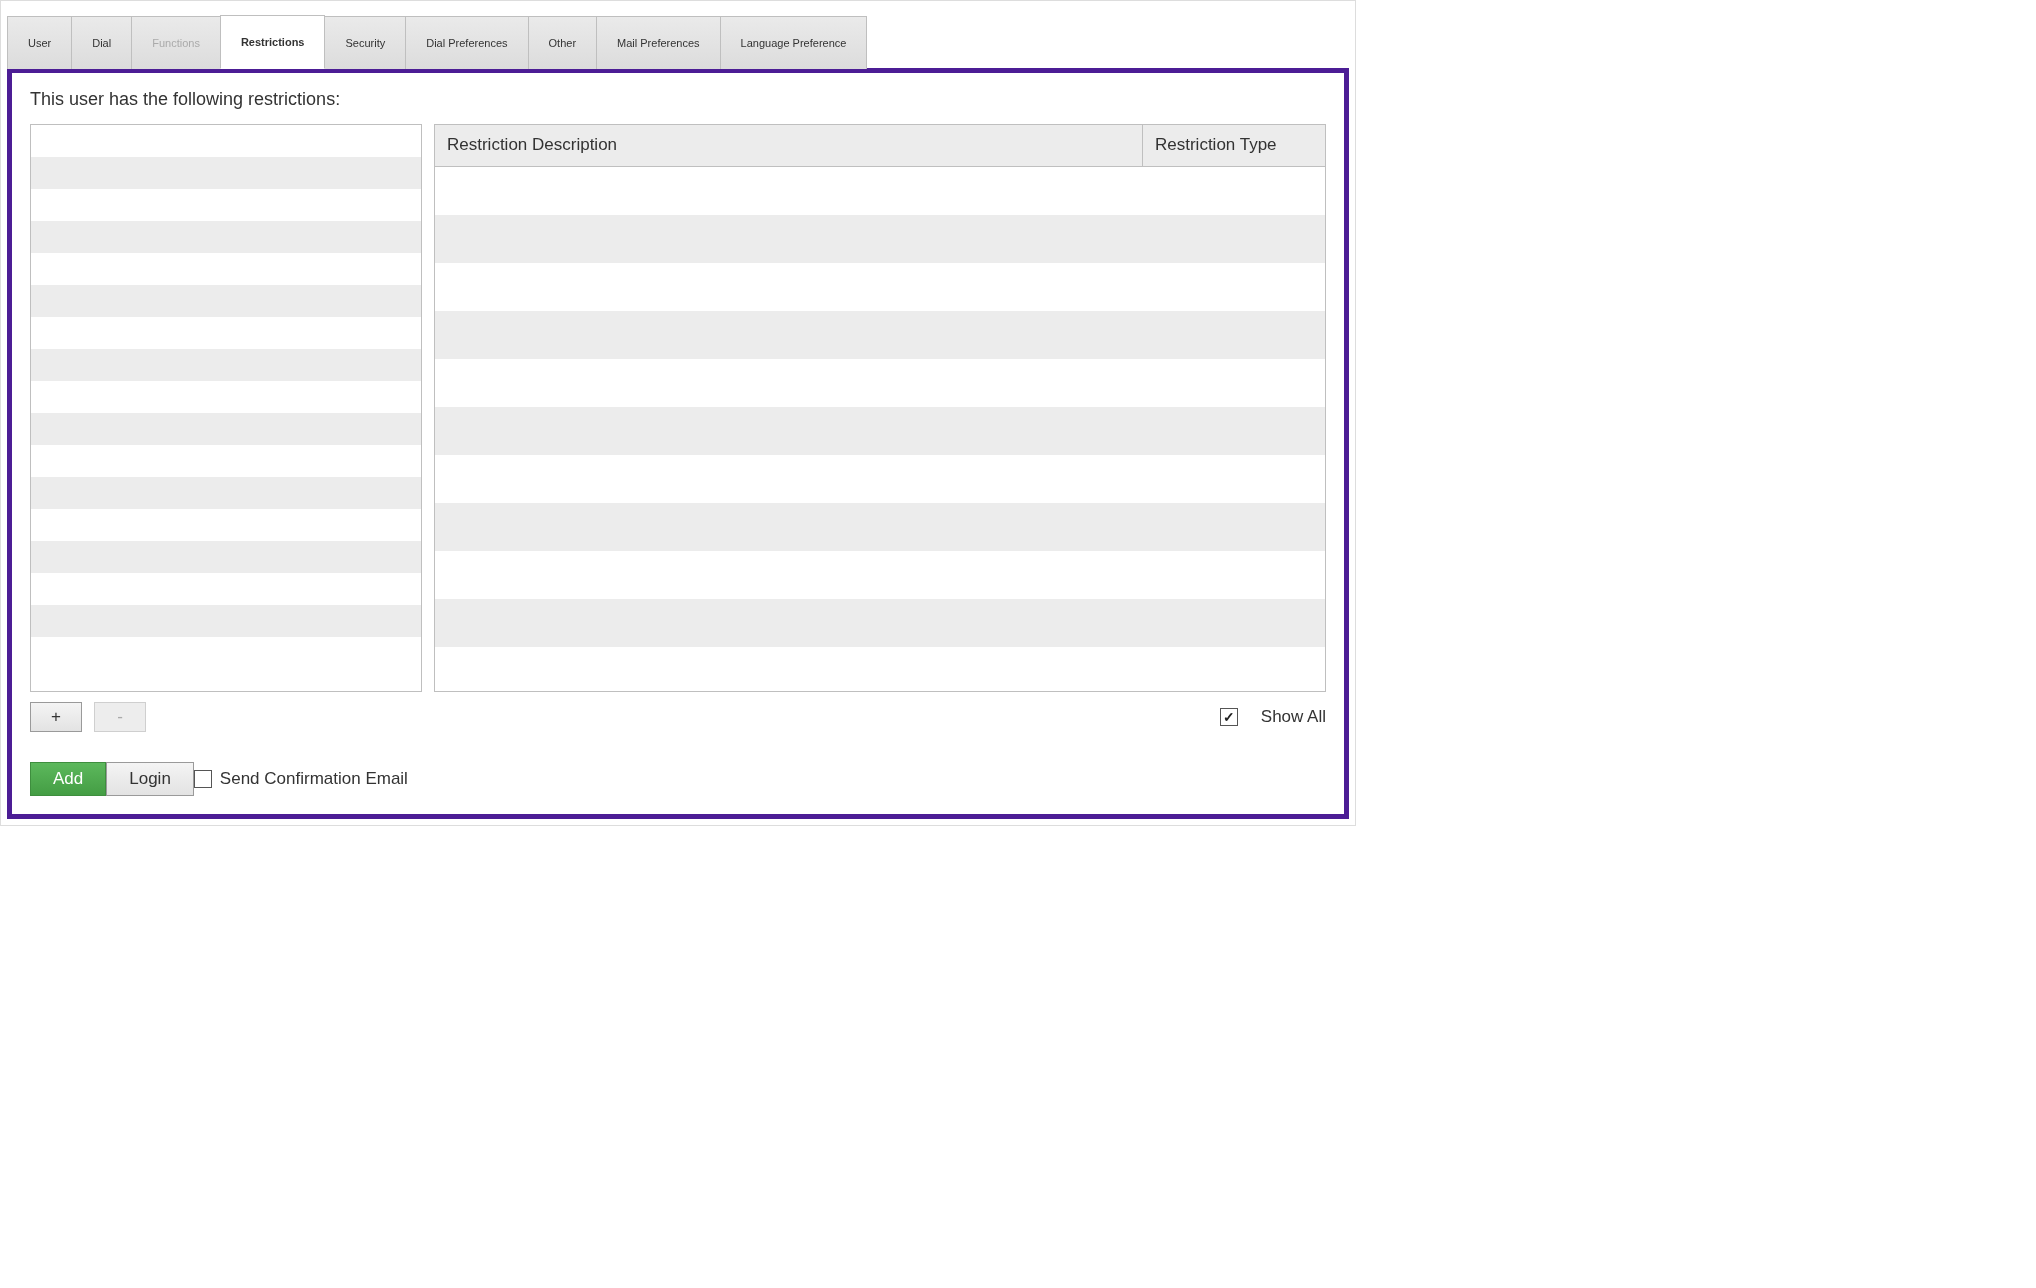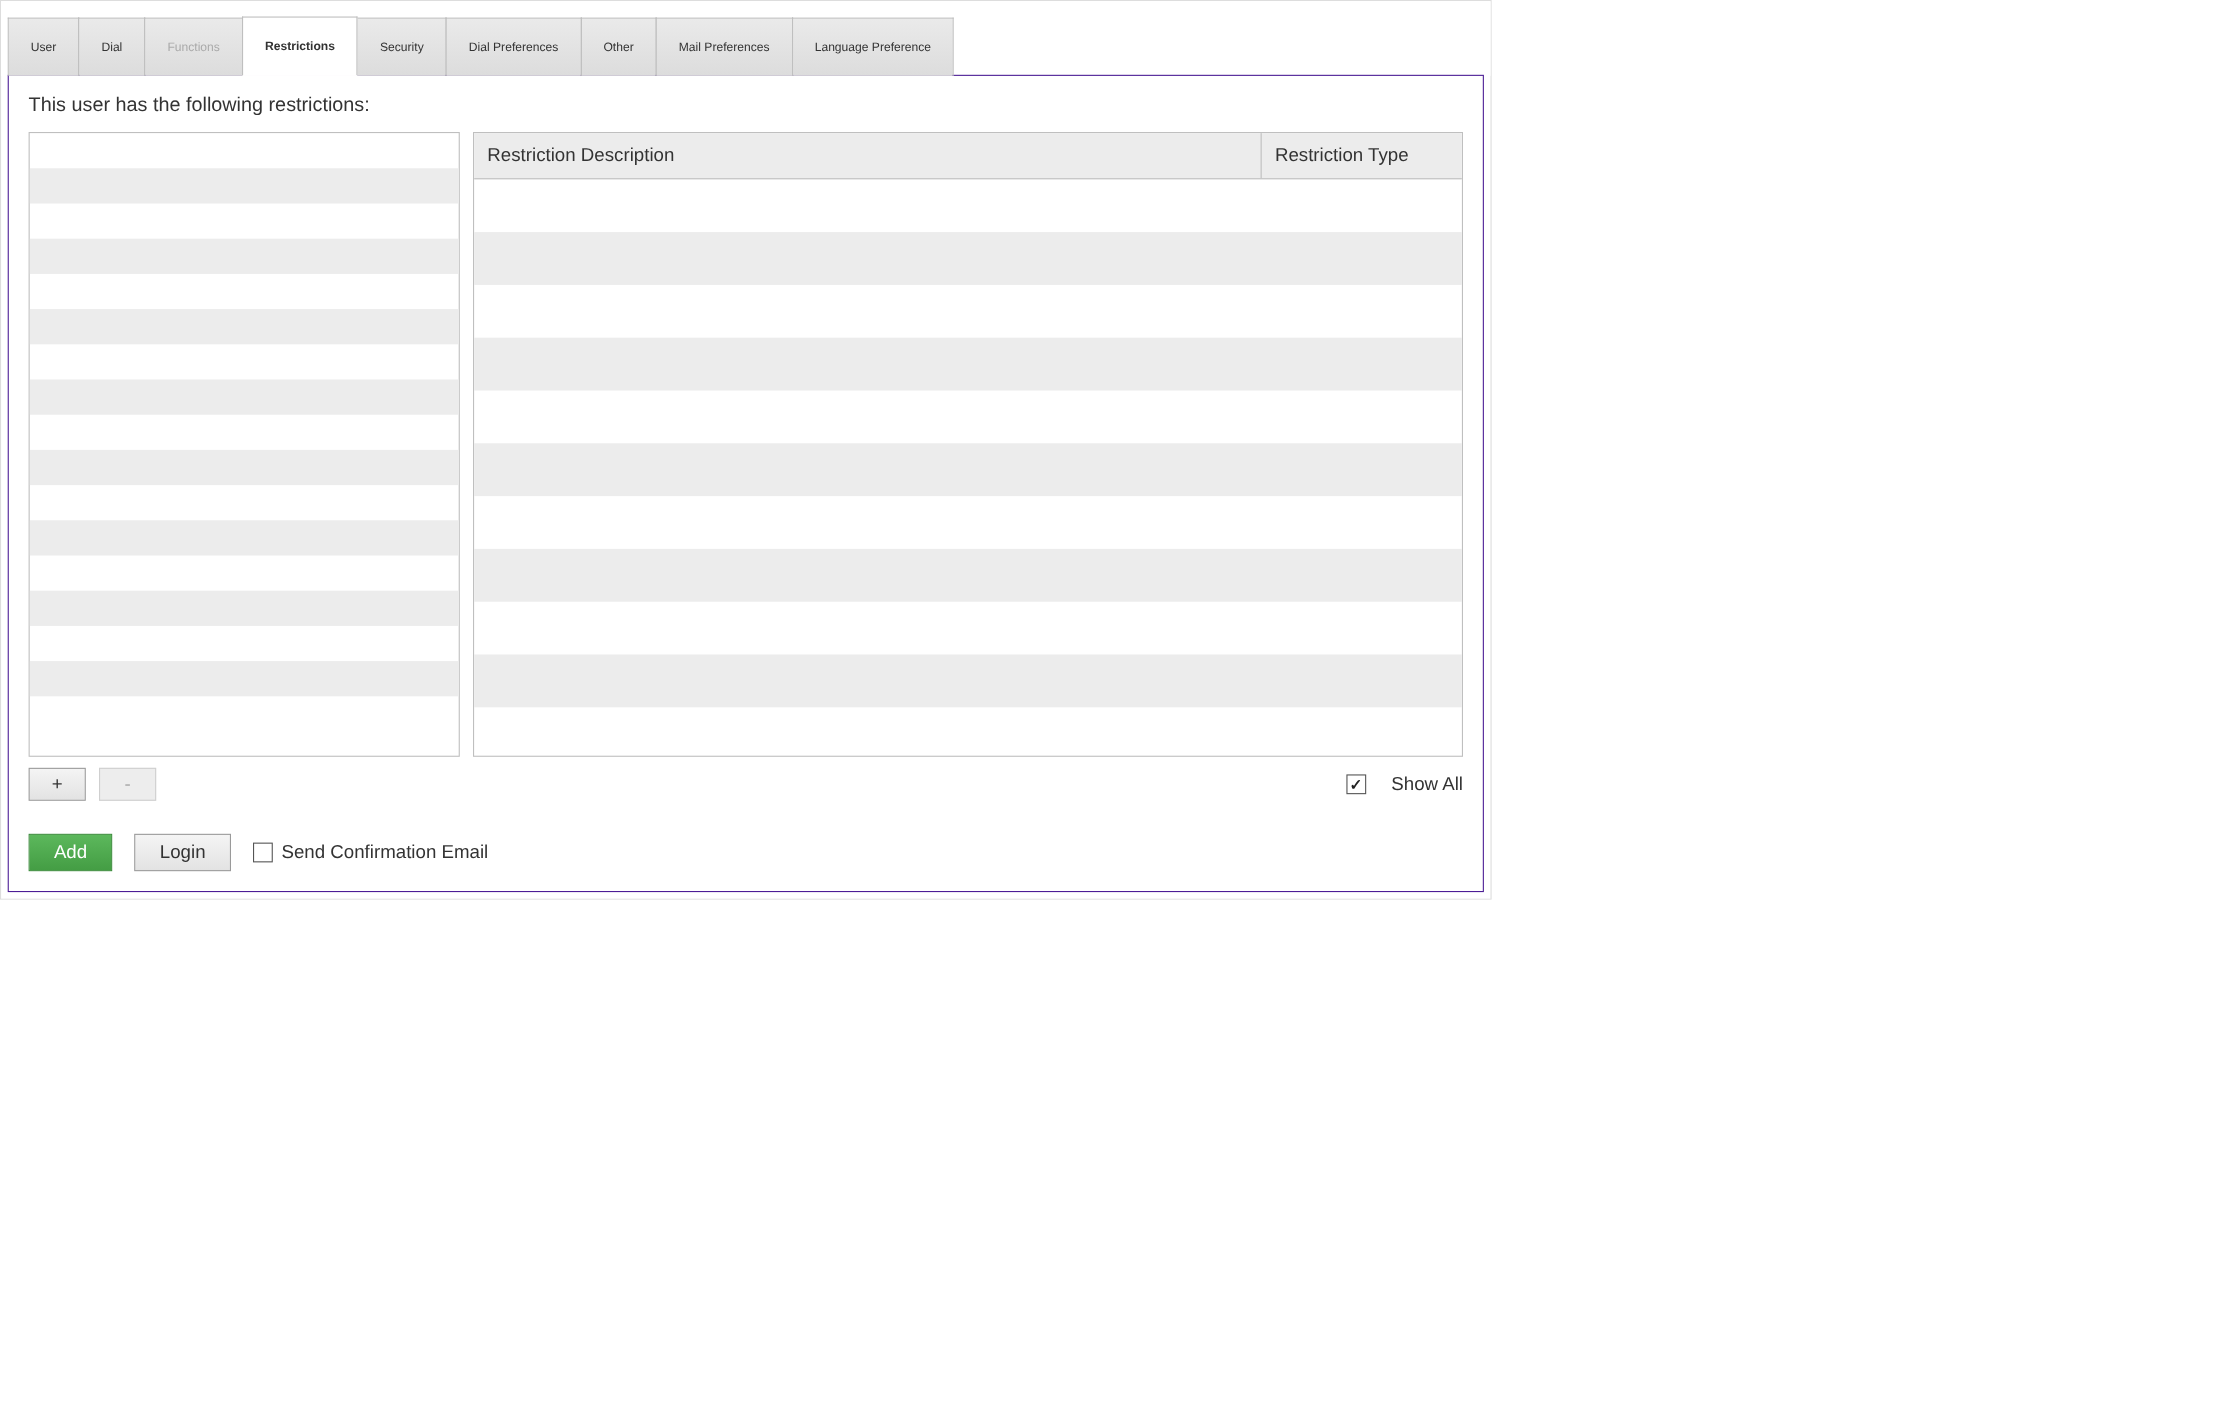--- a/index.html
+++ b/index.html
@@ -55,21 +55,21 @@
   .tab.active {
     background: #fff;
     font-weight: 600;
     border-bottom: 1px solid #fff;
     z-index: 2;
   }
   .tab.disabled {
     color: #aaa;
   }
   .pane {
-    border: 1px solid #4c1d95;
+    border: 5px solid #4c1d95;
     margin: 0 6px 6px 6px;
     padding: 16px 18px 18px 18px;
     margin-top: -1px;
     background: #fff;
   }
   .intro {
     font-size: 18px;
     color: #333;
     margin-bottom: 14px;
   }
@@ -149,21 +149,20 @@
   .checkbox.checked::after {
     content: "✓";
     font-size: 14px;
     line-height: 1;
     color: #222;
     font-weight: 700;
   }
   .footer {
     display: flex;
     align-items: center;
-    gap: 20px;
     margin-top: 30px;
   }
   .btn-primary {
     background: linear-gradient(#5cb85c, #449d44);
     color: #fff;
     border: 1px solid #3e8e3e;
     padding: 6px 22px;
     font-size: 17px;
     cursor: pointer;
     width: auto;

